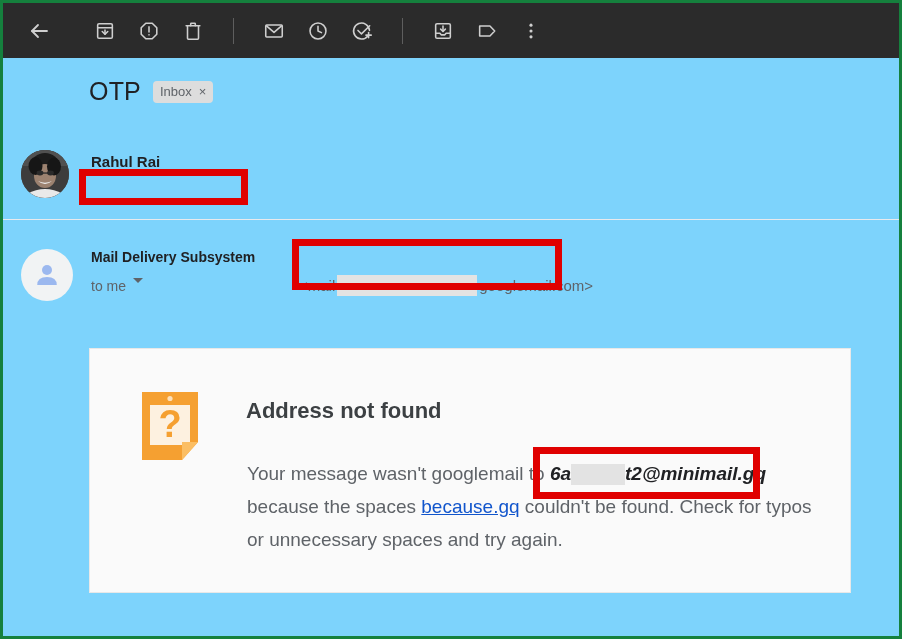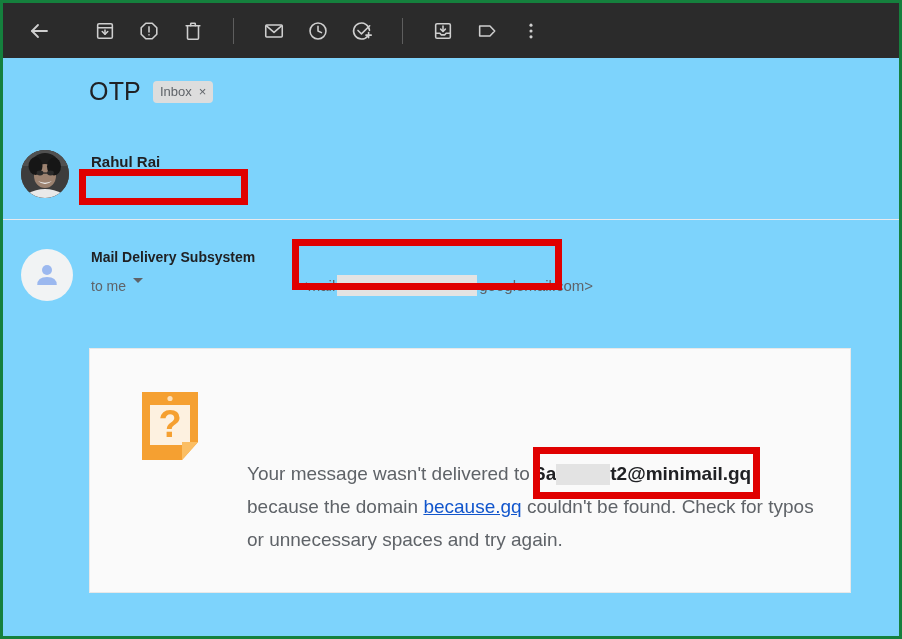--- a/index.html
+++ b/index.html
@@ -189,20 +189,21 @@
     position: absolute;
     left: 157px; top: 108px;
     width: 580px;
     font-size: 19px;
     line-height: 33px;
     color: #5f6368;
   }
   .bounce-body .addr {
     color: #202124;
     font-weight: bold;
+    font-style: italic;
   }
   .bounce-body .domain-link {
     color: #1155cc;
     text-decoration: underline;
     cursor: pointer;
   }
 
   
   .redbox {
     position: absolute;
@@ -360,25 +361,26 @@
     <div class="bounce-icon">
       <svg width="64" height="72" viewBox="0 0 64 72">
         <path d="M4 2 L60 2 L60 52 L44 70 L4 70 Z" fill="#f5a031"></path>
         <circle cx="32" cy="8.5" r="2.6" fill="#fde0b8"></circle>
         <rect x="12" y="15" width="40" height="40" fill="#fdf1e0"></rect>
         <text x="32" y="47" font-family="&quot;Liberation Sans&quot;, sans-serif" font-size="38" font-weight="bold" fill="#f5a031" text-anchor="middle">?</text>
         <path d="M44 70 L44 52 L60 52 Z" fill="#fbbe63"></path>
       </svg>
     </div>
 
+    <div class="bounce-title">Address not found</div>
 
     <div class="bounce-body">
-      <span>Your message wasn't delivered to</span>
+      <span>Your message wasn't googlemail to</span>
       <span class="addr"><span>6a</span><span class="blur-block" style="width:54px;"></span><span>t2@minimail.gq</span></span>
-      <span>because the domain</span>
+      <span>because the spaces</span>
       <span class="domain-link">because.gq</span>
       <span>couldn't be found. Check for typos or unnecessary spaces and try again.</span>
     </div>
   </div>
 
   <div class="redbox" id="redbox-otp"></div>
   <div class="redbox" id="redbox-email"></div>
   <div class="redbox" id="redbox-addr"></div>
 
 </div>

